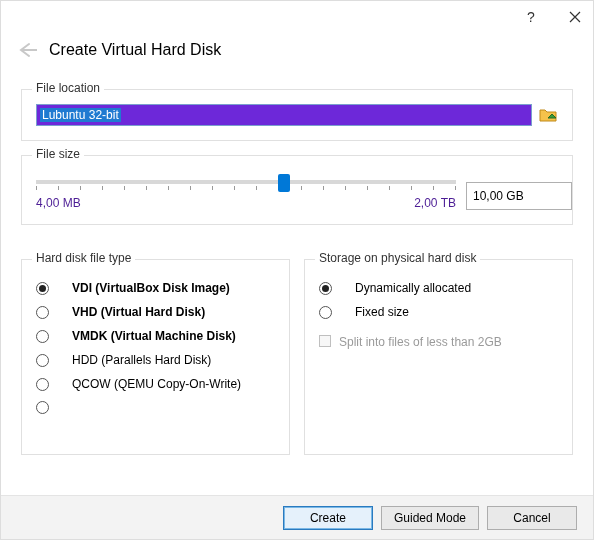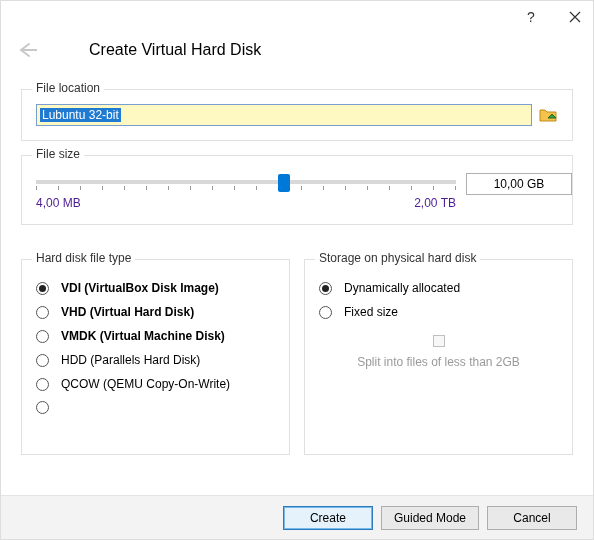--- a/index.html
+++ b/index.html
@@ -22,21 +22,21 @@
     gap: 28px;
   }
   .titlebar .tb-icon { width: 16px; height: 16px; display:flex; align-items:center; justify-content:center; color:#333; font-size:14px; }
   .header {
     display: flex;
     align-items: center;
     gap: 12px;
     padding: 8px 20px 16px 16px;
   }
   .back-arrow { color: #bbb; display:flex; align-items:center; }
-  .page-title { font-size: 16px; color: #000; font-weight: 400; margin-left: 40px; }
+  .page-title { font-size: 16px; color: #000; font-weight: 400; }
   .content { padding: 0 20px 0 20px; }
   .groupbox {
     border: 1px solid #e0e0e0;
     position: relative;
     padding: 14px 14px 14px 14px;
     margin-top: 14px;
   }
   .groupbox-title {
     position: absolute;
     top: -9px;
@@ -51,21 +51,21 @@
     color: #fff;
     padding: 0 2px;
   }
   .file-input-wrap {
     flex:1;
     border:1px solid #7a9fce;
     height:22px;
     display:flex;
     align-items:center;
     padding:0 3px;
-    background:#fef9c3;
+    background:#6d28d9;
   }
   .folder-btn { width:20px; height:20px; display:flex; align-items:center; justify-content:center; }
   .slider-track {
     height: 4px;
     background: #d8d8d8;
     position: relative;
     margin: 10px 0 2px 0;
     width: 420px;
   }
   .slider-thumb {
@@ -75,52 +75,52 @@
     height:18px;
     background:#0078d7;
     border-radius:2px;
   }
   .ticks { width:420px; display:flex; justify-content:space-between; }
   .tick { width:1px; height:4px; background:#999; }
   .slider-row { display:flex; align-items:flex-start; gap:10px; }
   .size-box {
     border:1px solid #b0b0b0;
     width:106px;
-    height:22px;
-    text-align:center;
+    height:28px;
+    text-align:left;
     padding:2px 6px;
     font:inherit;
-    margin-top:3px;
+    margin-top:12px;
   }
   .range-labels { width:420px; display:flex; justify-content:space-between; margin-top:6px; color:#4c1d95; }
   .cols { display:flex; gap:14px; margin-top:14px; }
   .col-left { flex: 1; }
   .col-right { flex: 1; }
   .groupbox2 {
     border: 1px solid #e0e0e0;
     position: relative;
     padding: 16px 14px 12px 14px;
     margin-top: 20px;
   }
   .radio-row {
     display:flex;
     align-items:center;
-    gap:12px;
+    gap:23px;
     padding: 5px 0;
     cursor: default;
   }
   .radio {
     width:13px; height:13px; border:1px solid #555; border-radius:50%;
     display:flex; align-items:center; justify-content:center; flex-shrink:0;
   }
   .radio.checked::after {
     content:""; width:7px; height:7px; background:#222; border-radius:50%;
   }
   .bold { font-weight:600; }
-  .check-row { display:flex; align-items:center; gap:8px; padding:5px 0 5px 0; color:#9a9a9a;flex-direction:column; }
+  .check-row { display:flex; align-items:flex-start; gap:8px; padding:5px 0 5px 0; color:#9a9a9a; }
   .checkbox { width:12px; height:12px; border:1px solid #bfbfbf; background:#f7f7f7; flex-shrink:0; }
   .footer {
     position:absolute;
     left:0; right:0; bottom:0;
     border-top:1px solid #e4e4e4;
     background:#f3f3f3;
     height:44px;
     display:flex;
     align-items:center;
     justify-content:flex-end;

